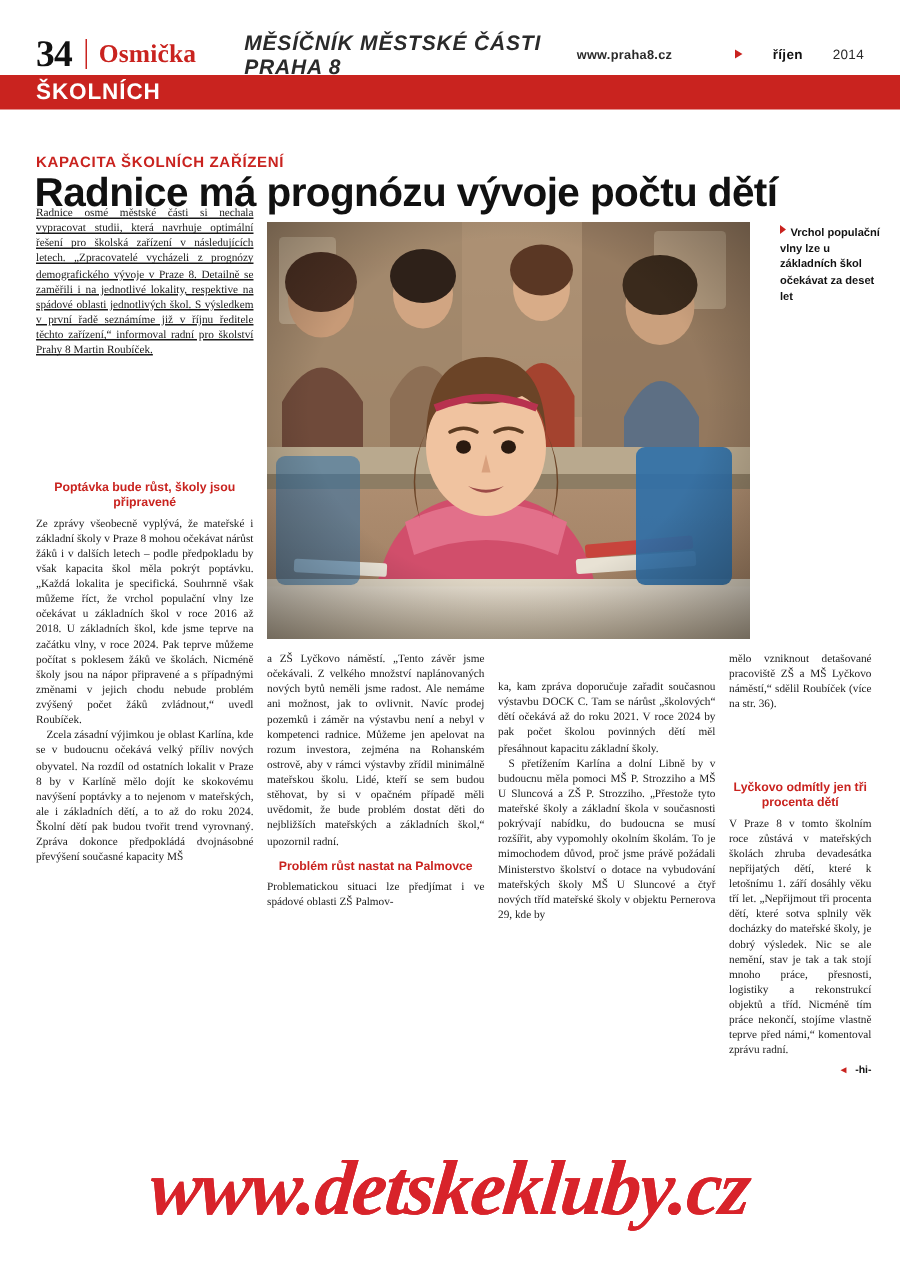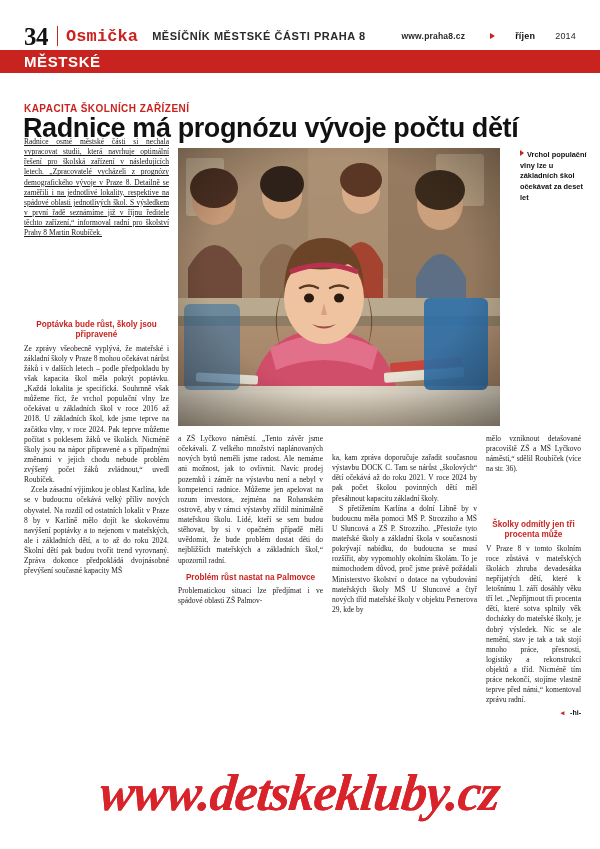--- a/index.html
+++ b/index.html
@@ -41,43 +41,44 @@
     letter-spacing: -0.5px;
     line-height: 1;
   }
   .masthead-rule {
     width: 1px;
     height: 20px;
     background: #c9231f;
     margin: 0 8px 0 9px;
   }
   .brand {
-    font-family: Liberation Mono, monospace;
+    font-family: Liberation Serif, serif;
     font-size: 17px;
     font-weight: bold;
     color: #c9231f;
     letter-spacing: 0.1px;
   }
   .masthead-sub {
     font-family: "Liberation Sans", sans-serif;
-    font-size: 11px;
+    font-size: 14px;
     font-weight: bold;
     letter-spacing: 0.55px;
     color: #2a2a2a;
-    margin-left: 14px;
+    margin-left: 32px;
     text-transform: uppercase;
+    font-style: italic;
   }
   .masthead-web {
     font-family: "Liberation Sans", sans-serif;
     font-size: 8.5px;
     font-weight: bold;
     letter-spacing: 0.2px;
     color: #2a2a2a;
     margin-left: auto;
-    margin-right: 25px;
+    margin-right: 42px;
   }
   .masthead-date {
     font-family: "Liberation Sans", sans-serif;
     font-size: 9px;
     color: #2a2a2a;
     letter-spacing: 0.2px;
     display: flex;
     align-items: center;
     gap: 20px;
   }
@@ -253,21 +254,21 @@
     <span class="masthead-sub">MĚSÍČNÍK MĚSTSKÉ ČÁSTI PRAHA 8</span>
     <span class="masthead-web">www.praha8.cz</span>
     <span class="masthead-date">
       <span class="tri-red"></span>
       <b>říjen</b>
       <span>2014</span>
     </span>
   </div>
 
   <div class="section-band"></div>
-  <div class="section-band-label">MĚSTSKÉ</div>
+  <div class="section-band-label">ŠKOLNÍCH</div>
 
   <div class="kicker">KAPACITA ŠKOLNÍCH ZAŘÍZENÍ</div>
   <div class="headline">Radnice má prognózu vývoje počtu dětí</div>
 
   <div class="photo">
     <svg width="322" height="278" viewBox="0 0 322 278">
       <defs>
         <linearGradient id="wallg" x1="0" y1="0" x2="0" y2="1">
           <stop offset="0" stop-color="#caa98c"></stop>
           <stop offset="1" stop-color="#9d7d60"></stop>
@@ -371,21 +372,21 @@
   <div class="col" id="col3">
     <p>ka, kam zpráva doporučuje zařadit současnou výstavbu DOCK C. Tam se nárůst „školových“ dětí očekává až do roku 2021. V roce 2024 by pak počet školou povinných dětí měl přesáhnout kapacitu základní školy.</p>
     <p>S přetížením Karlína a dolní Libně by v budoucnu měla pomoci MŠ P. Strozziho a MŠ U Sluncová a ZŠ P. Strozziho. „Přestože tyto mateřské školy a základní škola v současnosti pokrývají nabídku, do budoucna se musí rozšířit, aby vypomohly okolním školám. To je mimochodem důvod, proč jsme právě požádali Ministerstvo školství o dotace na vybudování mateřských školy MŠ U Sluncové a čtyř nových tříd mateřské školy v objektu Pernerova 29, kde by</p>
   </div>
 
   <div class="col" id="col4">
     <p>mělo vzniknout detašované pracoviště ZŠ a MŠ Lyčkovo náměstí,“ sdělil Roubíček (více na str. 36).</p>
   </div>
 
   <div class="col" id="col4b">
-    <div class="subhead first">Školky odmítly jen tři procenta může</div>
+    <div class="subhead first">Lyčkovo odmítly jen tři procenta dětí</div>
     <p>V Praze 8 v tomto školním roce zůstává v mateřských školách zhruba devadesátka nepřijatých dětí, které k letošnímu 1. září dosáhly věku tří let. „Nepřijmout tři procenta dětí, které sotva splnily věk docházky do mateřské školy, je dobrý výsledek. Nic se ale nemění, stav je tak a tak stojí mnoho práce, přesnosti, logistiky a rekonstrukcí objektů a tříd. Nicméně tím práce nekončí, stojíme vlastně teprve před námi,“ komentoval zprávu radní.</p>
     <p style="text-align:right;margin-top:2px;">
       <span class="endmark">◂</span>
       <span class="sig" style="float:none;margin-left:4px;">-hi-</span>
     </p>
   </div>
 
   <div class="ad">
     <span class="ad-text">www.detskekluby.cz</span>
   </div>

